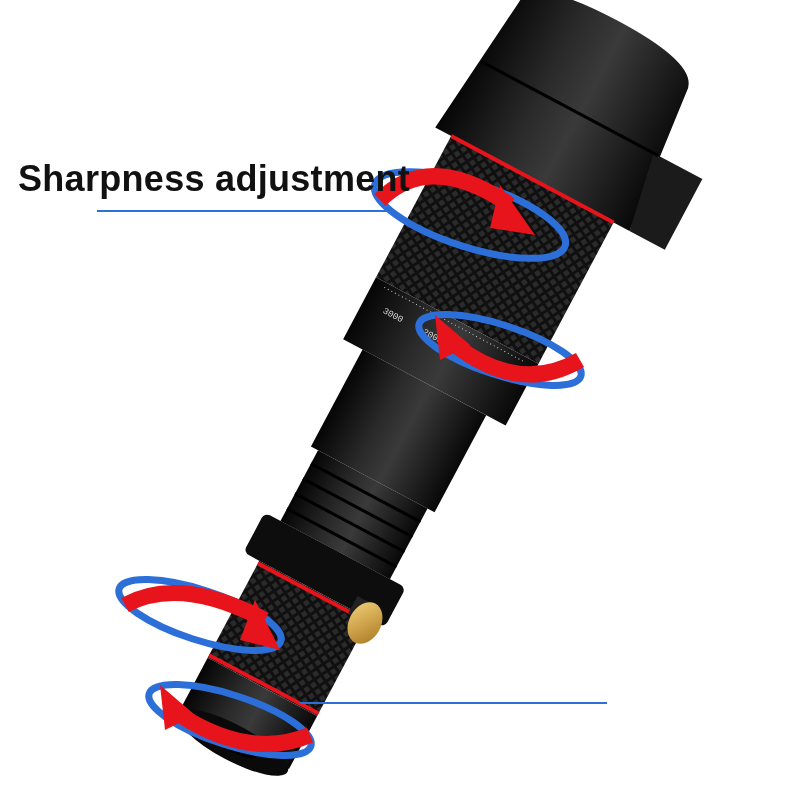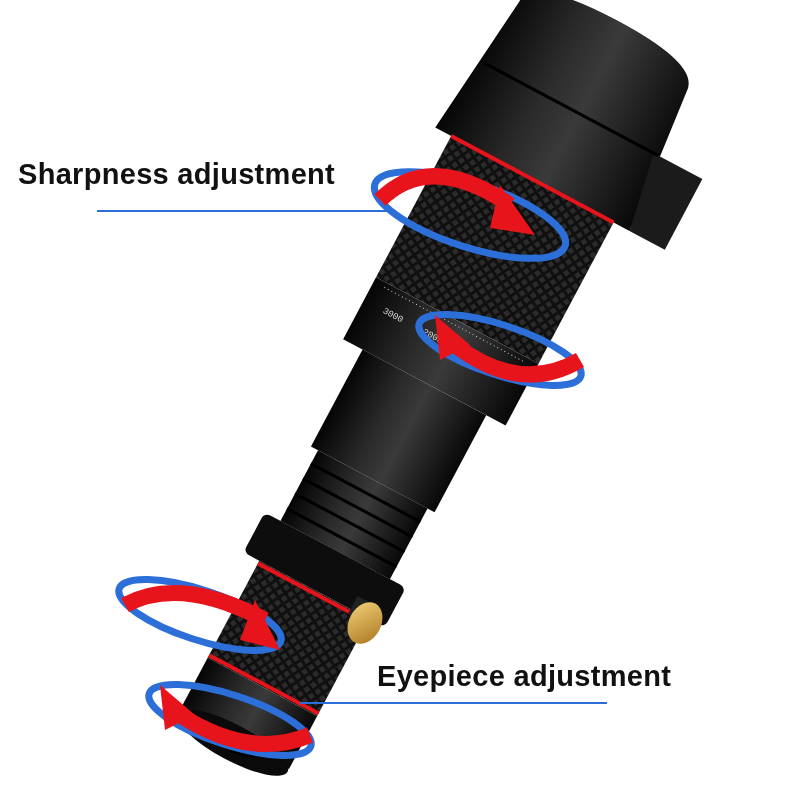--- a/index.html
+++ b/index.html
@@ -1,17 +1,17 @@
 <!DOCTYPE html>
 <html><head>
 <meta charset="utf-8">
 <style>
   html,body{margin:0;padding:0;background:#ffffff;}
   #stage{position:relative;width:800px;height:800px;overflow:hidden;background:#ffffff;font-family:"Liberation Sans",sans-serif;}
-  .label{position:absolute;font-weight:bold;color:#111111;font-size:29px;letter-spacing:0.3px;white-space:nowrap;}
+  .label{position:absolute;font-weight:bold;color:#111111;font-size:36px;letter-spacing:0.3px;white-space:nowrap;}
   .leader{position:absolute;height:2px;background:#2d6fd8;}
   svg{position:absolute;left:0;top:0;}
 </style>
 </head>
 <body>
 
 <div id="stage">
   <svg width="800" height="800" viewBox="0 0 800 800">
     <defs>
       <linearGradient id="tube" x1="0" y1="0" x2="1" y2="0">
@@ -89,15 +89,14 @@
       <polygon points="255,600 280,650 240,640" fill="#e8141c"></polygon>
       <ellipse cx="230" cy="720" rx="85" ry="25" fill="none" stroke="#2d6fd8" stroke-width="7" transform="rotate(18 230 720)"></ellipse>
       <path d="M310,735 Q250,760 180,715" fill="none" stroke="#e8141c" stroke-width="16"></path>
       <polygon points="160,685 195,715 165,730" fill="#e8141c"></polygon>
     </g>
   </svg>
 
   <div class="label" style="left:18px;top:158px;">Sharpness adjustment</div>
   <div class="leader" style="left:97px;top:210px;width:295px;"></div>
 
-  <div class="label" style="left:377px;top:660px;">Eyepiece adjustment</div>
   <div class="leader" style="left:300px;top:702px;width:307px;"></div>
 </div>
 
 </body></html>

